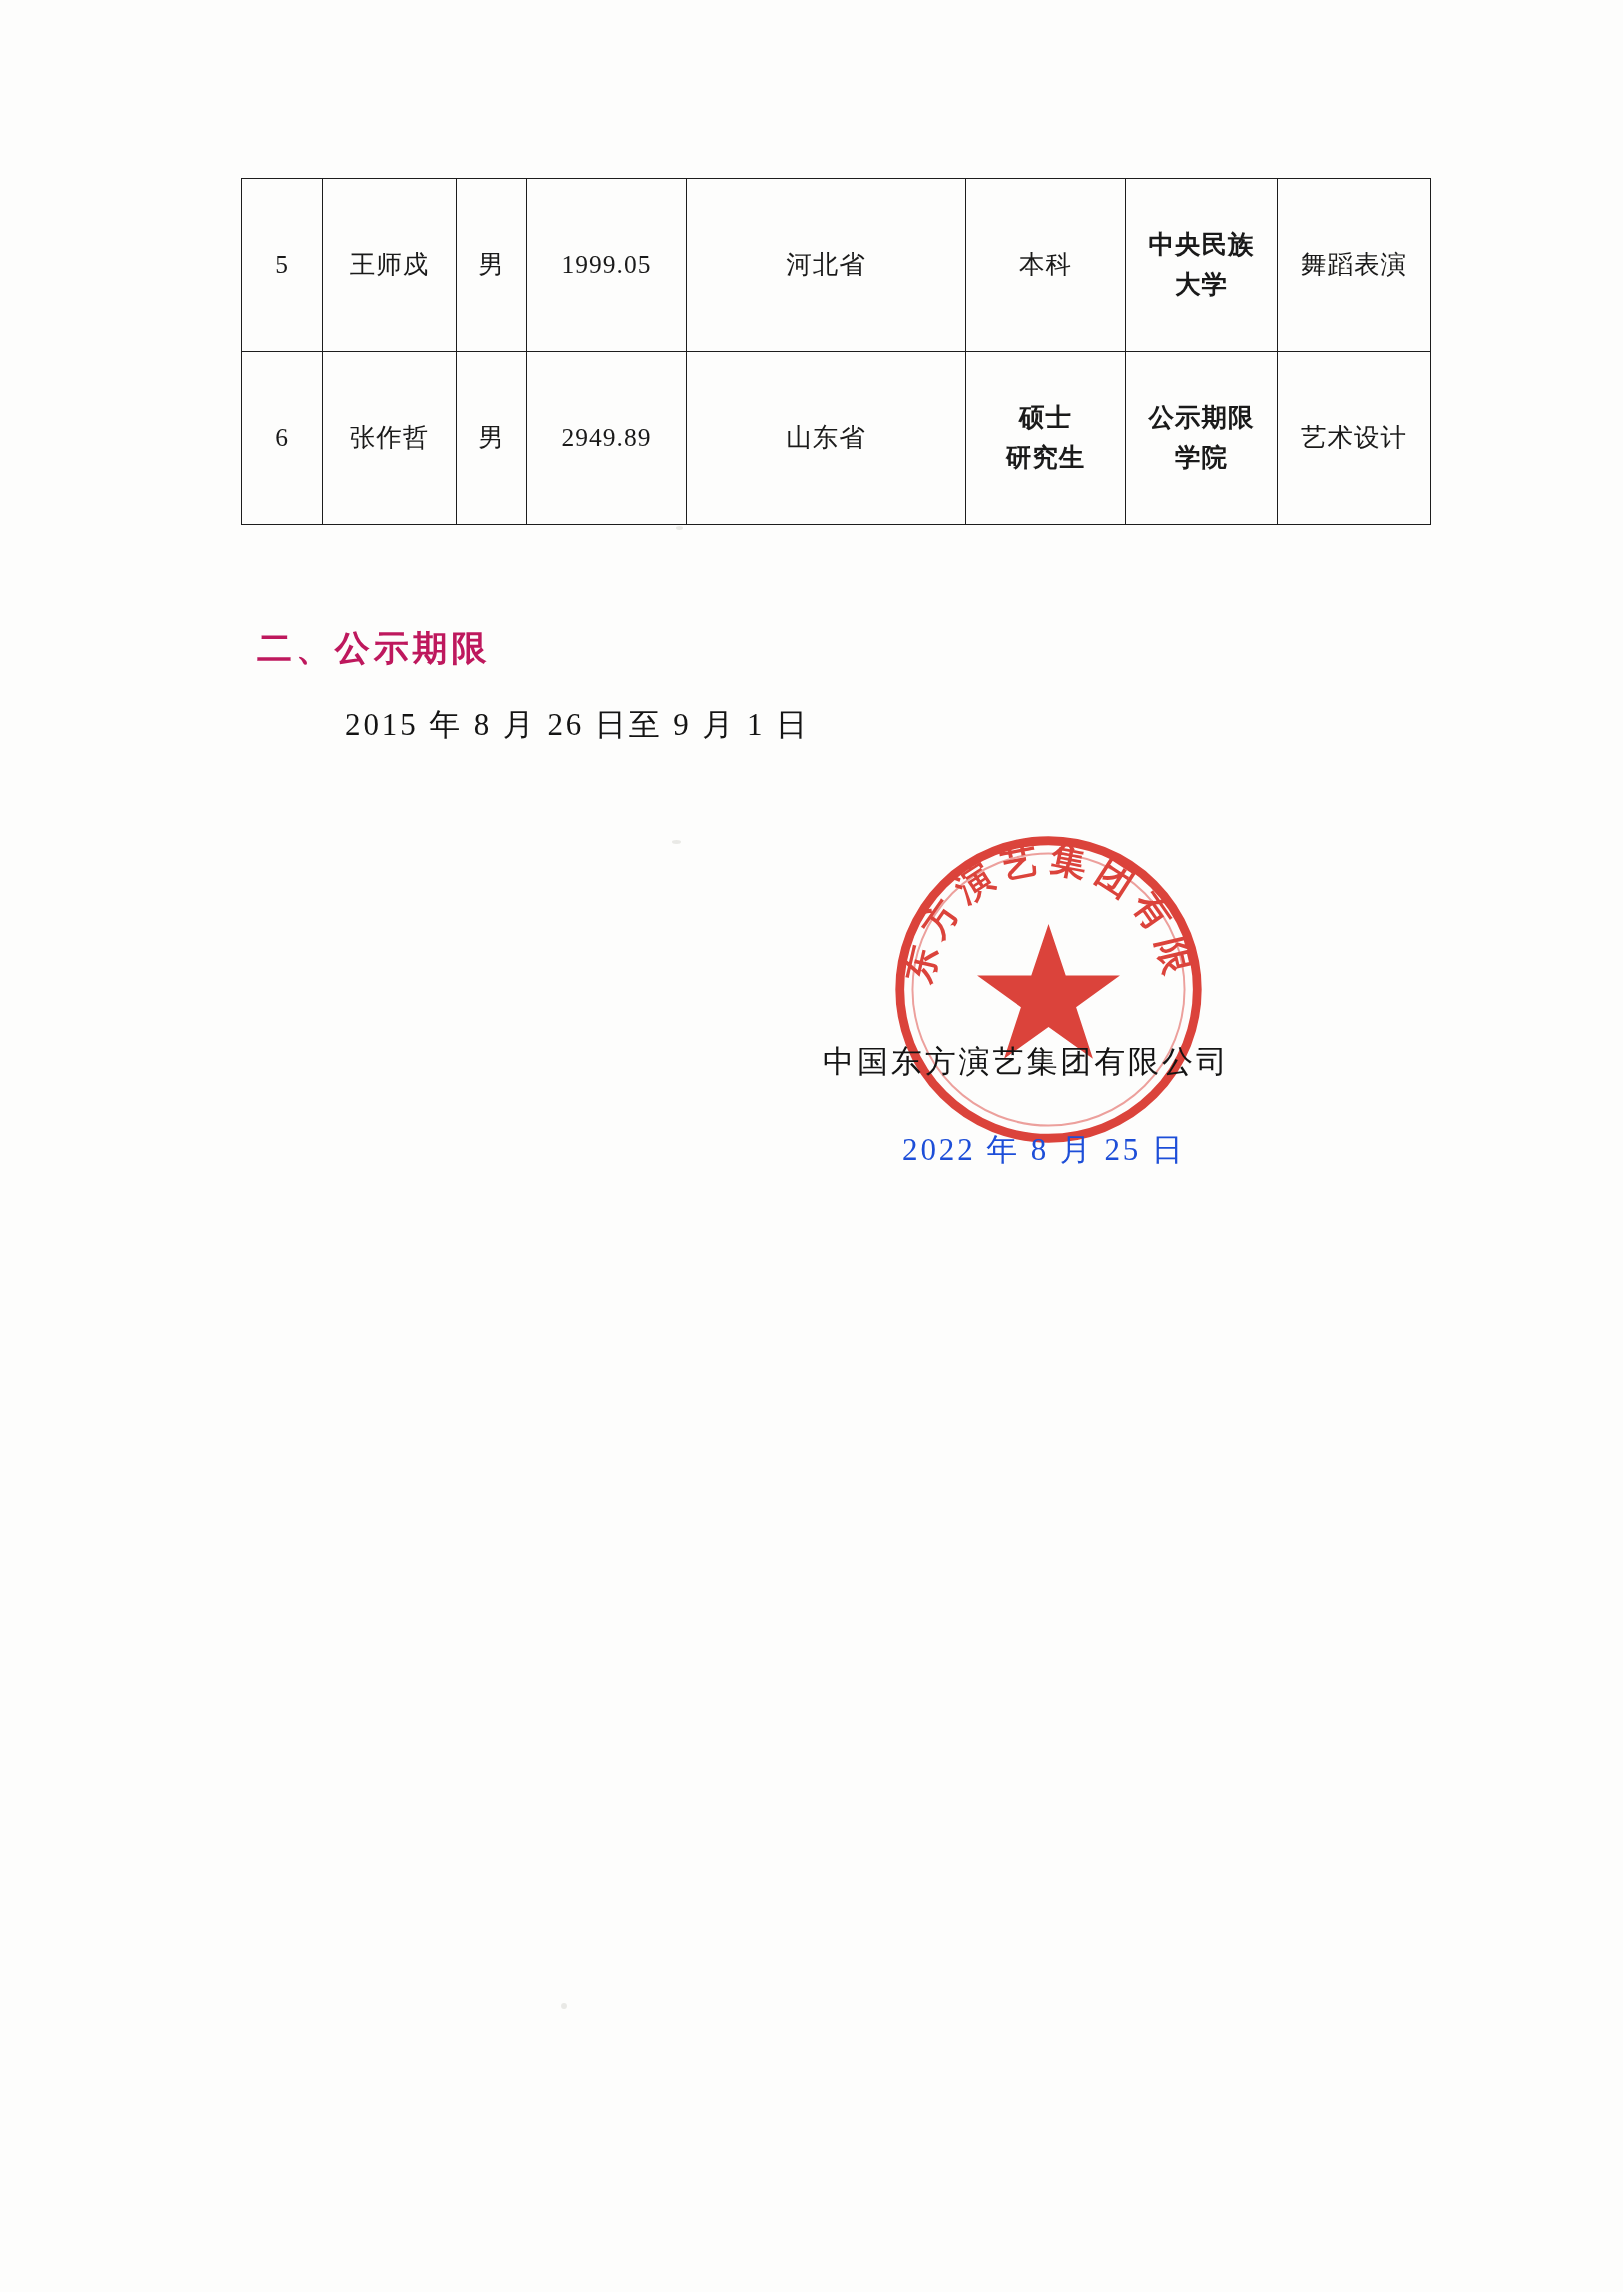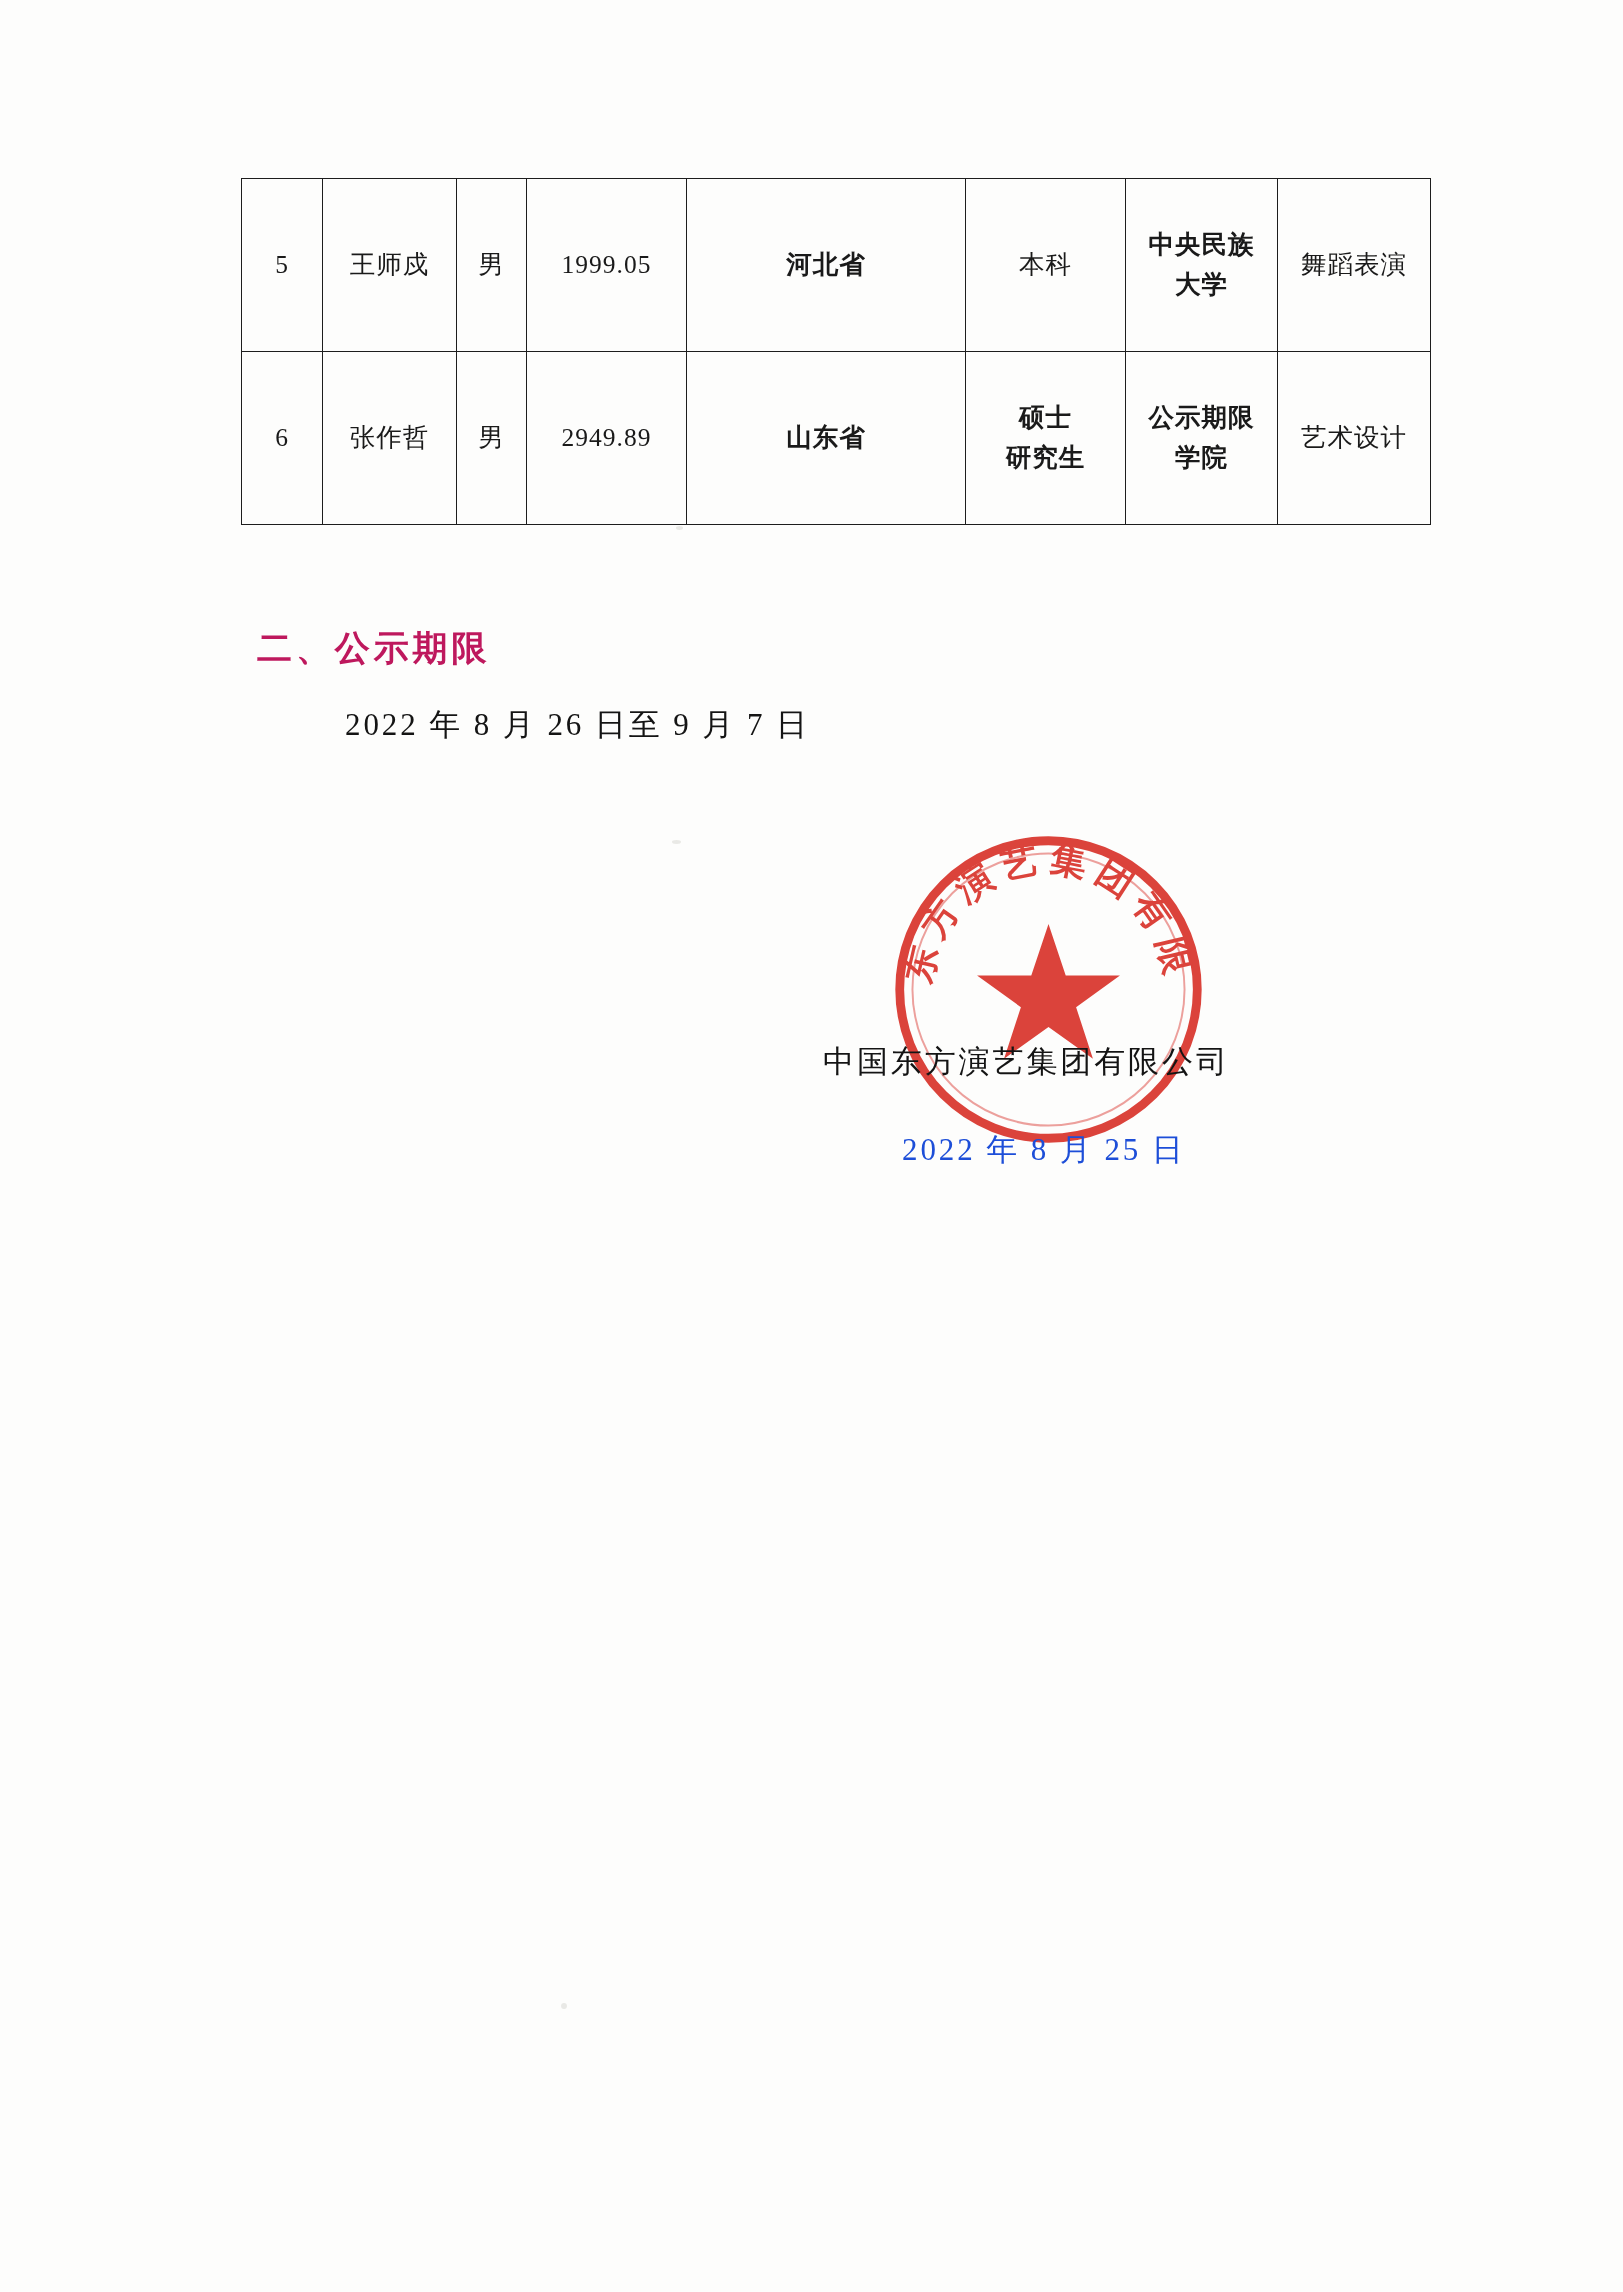--- a/index.html
+++ b/index.html
@@ -49,21 +49,21 @@
     line-height: 1.55;
     font-family: "Liberation Serif", "DejaVu Serif", serif;
     padding: 5.9px 2px;
     letter-spacing: 1px;
   }
   table.persons tr { height: 173px; }
   .c-idx  { width: 76px; }
   .c-name { width: 129px; margin-left: 24px; }
   .c-sex  { width: 65px; }
   .c-birth{ width: 155px; letter-spacing: 0.5px; margin-left: 22px; }
-  .c-prov { width: 274px; font-weight: bold; }
+  .c-prov { width: 274px; }
   .c-edu  { width: 155px; }
   .c-sch  { width: 147px; }
   .c-major{ width: 148px; }
   .two-line { display: block; }
   .two-line span { display: block; font-weight: bold; }
 
   
   .section-title {
     position: absolute;
     left: 257px;
@@ -160,21 +160,21 @@
               <span>学院</span>
             </span>
           </td>
           <td class="c-major">艺术设计</td>
         </tr>
       </tbody>
     </table>
   </div>
 
   <div class="section-title">二、公示期限</div>
-  <div class="section-body">2022 年 8 月 26 日至 9 月 7 日</div>
+  <div class="section-body">2015 年 8 月 26 日至 9 月 1 日</div>
 
   <div class="seal">
     <svg viewBox="0 0 330 330" xmlns="http://www.w3.org/2000/svg">
       <defs>
         <path id="sealArc" d="M 45,165 A 120,120 0 1 1 285,165" fill="none"></path>
       </defs>
       <circle cx="165" cy="165" r="152" fill="none" stroke="#d9342b" stroke-width="9"></circle>
       <circle cx="165" cy="165" r="139" fill="none" stroke="#d9342b" stroke-width="2" opacity=".5"></circle>
       <text font-family="'Liberation Serif','DejaVu Serif',serif" font-size="37" font-weight="bold" fill="#d9342b" letter-spacing="9">
         <textPath href="#sealArc" startOffset="50%" text-anchor="middle">中国东方演艺集团有限公司</textPath>

